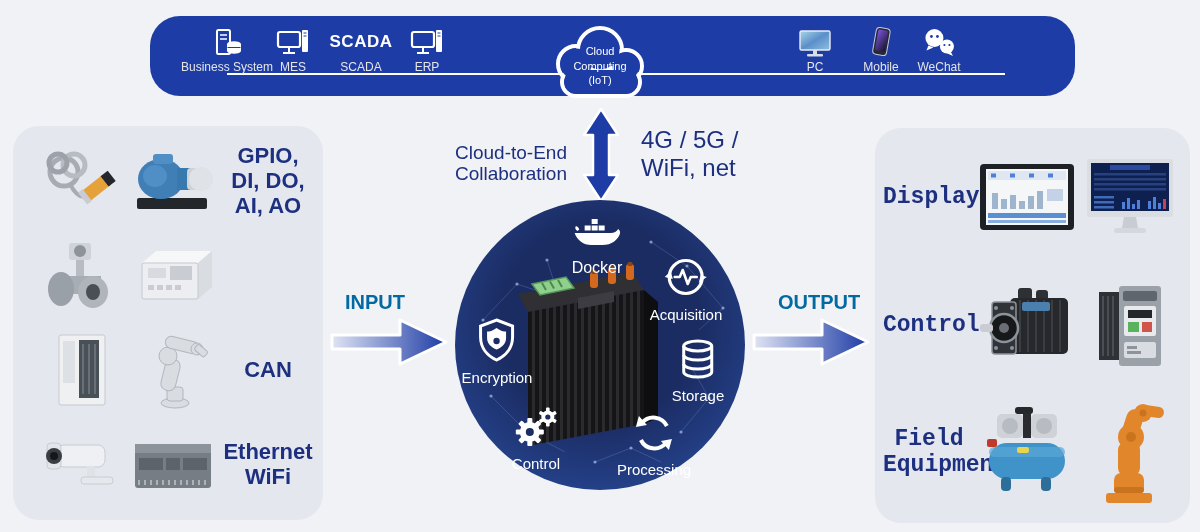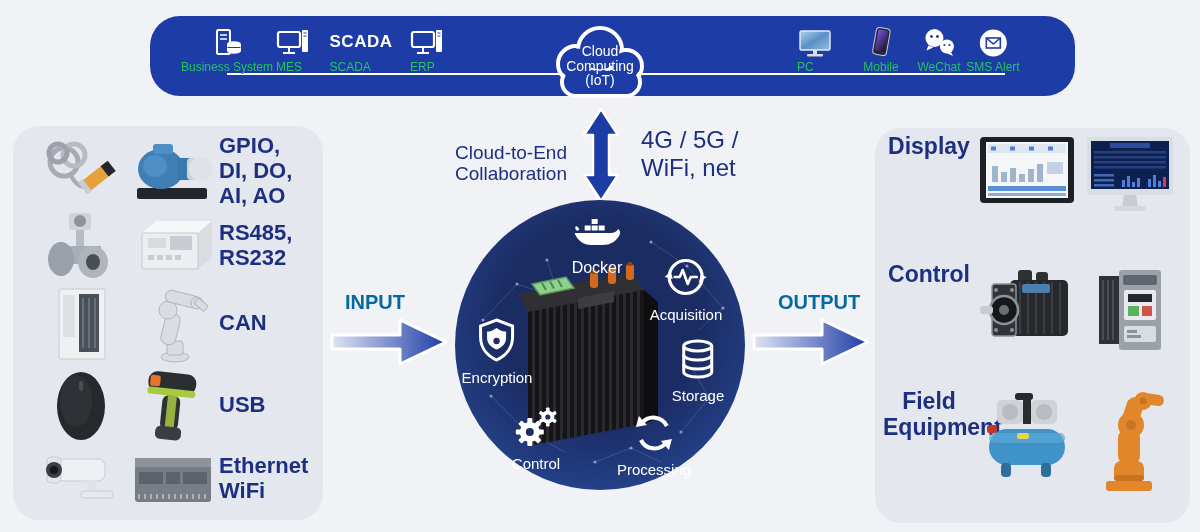--- a/index.html
+++ b/index.html
@@ -2,35 +2,35 @@
 <html><head>
 <meta charset="utf-8">
 <style>
   html,body{margin:0;padding:0;background:#f1f2f6;}
   *{box-sizing:border-box;}
   .stage{position:relative;width:1200px;height:532px;background:#f1f2f6;overflow:hidden;
          font-family:"Liberation Sans",sans-serif;}
   
   .banner{position:absolute;left:150px;top:16px;width:925px;height:80px;background:#1e3ca6;border-radius:30px;}
   .b-underline{position:absolute;left:77px;top:57px;width:778px;height:2px;background:#ffffff;z-index:1;}
-  .b-item{position:absolute;top:10px;display:flex;flex-direction:column;transform:translateX(-50%);z-index:2;}
+  .b-item{position:absolute;top:10px;display:flex;flex-direction:column;align-items:center;transform:translateX(-50%);z-index:2;}
   .b-icon{height:32px;display:flex;align-items:flex-end;justify-content:center;}
-  .b-label{margin-top:2px;color:#22c55e;font-size:12px;white-space:nowrap;}
+  .b-label{margin-top:2px;color:#e5e5e5;font-size:12px;white-space:nowrap;}
   .b-icontext{height:32px;display:flex;align-items:center;color:#fff;font-size:17px;font-weight:600;letter-spacing:.5px;}
   .cloud-wrap{position:absolute;left:398px;top:4px;width:104px;height:86px;z-index:3;}
   .cloud-text{position:absolute;left:0;right:0;top:24px;text-align:center;color:#fff;
-              font-size:14px;line-height:14.5px;font-weight:500;}
+              font-size:11px;line-height:14.5px;font-weight:500;}
   
   .panel{position:absolute;background:#e5e7ef;border-radius:26px;display:flex;flex-direction:column;}
   .panel-left{left:13px;top:126px;width:310px;height:394px;padding:8px 6px 8px 22px;}
   .panel-right{left:875px;top:128px;width:315px;height:395px;padding:6px 8px;}
   .prow{flex:1;display:flex;align-items:center;}
   .pimg{width:92px;display:flex;align-items:center;justify-content:center;}
-  .plabel{flex:1;color:#1d3080;font-weight:bold;font-size:22px;line-height:1.13;white-space:pre-line;}
-  .rrow{flex:1;display:flex;align-items:flex-start;}
+  .plabel{flex:1;text-align:center;color:#1d3080;font-weight:bold;font-size:22px;line-height:1.13;white-space:pre-line;}
+  .rrow{flex:1;display:flex;align-items:center;font-family:Liberation Mono, monospace;}
   .rlabel{width:92px;text-align:center;color:#1d3080;font-weight:600;font-size:23px;line-height:1.12;white-space:pre-line;}
   .rimg{flex:1;display:flex;align-items:center;justify-content:center;}
   
   .hub{position:absolute;left:455px;top:200px;width:290px;height:290px;border-radius:50%;
        background:radial-gradient(circle at 50% 42%,#1b2c63 0%,#1b2c63 45%,#2b50a4 100%);}
   .hub-net{position:absolute;left:0;top:0;}
   .hub-device{position:absolute;left:63px;top:50px;}
   .feature{position:absolute;display:flex;flex-direction:column;align-items:center;transform:translate(-50%,0);}
   .f-label{margin-top:3px;color:#fff;font-size:15px;white-space:nowrap;text-align:center;}
   
@@ -161,30 +161,20 @@
           <circle cx="15" cy="8.5" r="1.4" fill="#1e3ca6"></circle>
           <circle cx="24.5" cy="18.5" r="7" fill="#fff"></circle>
           <polygon points="28.5,24 30.5,28 24.5,25.3" fill="#fff"></polygon>
           <circle cx="22" cy="17" r="1.1" fill="#1e3ca6"></circle>
           <circle cx="27" cy="17" r="1.1" fill="#1e3ca6"></circle>
         </svg>
       </span>
       <span class="b-label">WeChat</span>
     </div>
 
-    <div class="b-item" style="left:843px">
-      <span class="b-icon">
-        <svg width="30" height="30" viewBox="0 0 30 30">
-          <circle cx="15" cy="15" r="13.5" fill="#fff"></circle>
-          <rect x="8" y="10" width="14" height="10" fill="none" stroke="#1e3ca6" stroke-width="1.6"></rect>
-          <polyline points="8,10 15,16 22,10" fill="none" stroke="#1e3ca6" stroke-width="1.6"></polyline>
-        </svg>
-      </span>
-      <span class="b-label">SMS Alert</span>
-    </div>
   </div>
 
   <div class="panel panel-left">
 
     <div class="prow">
       <div class="pimg">
         <svg width="86" height="74" viewBox="0 0 86 74">
           <circle cx="26" cy="28" r="14" fill="none" stroke="#a7abb3" stroke-width="5"></circle>
           <circle cx="36" cy="21" r="11" fill="none" stroke="#b7bbc2" stroke-width="5"></circle>
           <circle cx="20" cy="19" r="9" fill="none" stroke="#9da1a9" stroke-width="5"></circle>
@@ -230,22 +220,20 @@
           <polygon points="68,18 82,6 82,42 68,54" fill="#d9dce1"></polygon>
           <rect x="12" y="18" width="56" height="36" rx="2" fill="#eceef1" stroke="#c5c9cf"></rect>
           <rect x="18" y="23" width="18" height="10" fill="#d7dade"></rect>
           <rect x="40" y="21" width="22" height="14" fill="#c9cdd3"></rect>
           <rect x="18" y="40" width="6" height="5" fill="#c9cdd3"></rect>
             <rect x="27" y="40" width="6" height="5" fill="#c9cdd3"></rect>
           <rect x="36" y="40" width="6" height="5" fill="#c9cdd3"></rect>
             <rect x="45" y="40" width="6" height="5" fill="#c9cdd3"></rect>
         </svg>
       </div>
-      <div class="plabel">RS485,
-RS232</div>
     </div>
 
     <div class="prow">
       <div class="pimg">
         <svg width="64" height="80" viewBox="0 0 64 80">
           <rect x="10" y="5" width="46" height="70" rx="2" fill="#eef0f2" stroke="#c5c9cf"></rect>
           <rect x="14" y="11" width="12" height="42" fill="#dde0e4"></rect>
           <rect x="30" y="10" width="20" height="58" fill="#4a5058"></rect>
           <line x1="34" y1="14" x2="34" y2="64" stroke="#6a7078" stroke-width="2"></line>
           <line x1="40" y1="14" x2="40" y2="64" stroke="#6a7078" stroke-width="2"></line>
@@ -261,42 +249,20 @@
             <circle cx="33" cy="27" r="9"></circle>
             <rect x="30" y="10" width="34" height="12" rx="6" transform="rotate(14 47 16)"></rect>
             <circle cx="62" cy="20" r="6"></circle>
             <rect x="60" y="18" width="13" height="7" rx="2" transform="rotate(40 66 21)"></rect>
           </g>
         </svg>
       </div>
       <div class="plabel">CAN</div>
     </div>
 
-    <div class="prow">
-      <div class="pimg">
-        <svg width="62" height="78" viewBox="0 0 62 78">
-          <ellipse cx="31" cy="39" rx="24" ry="34" fill="#26282c"></ellipse>
-          <ellipse cx="26" cy="34" rx="16" ry="26" fill="#2e3135"></ellipse>
-          <rect x="29" y="14" width="4" height="10" rx="2" fill="#4a4e55"></rect>
-        </svg>
-      </div>
-      <div class="pimg">
-        <svg width="78" height="82" viewBox="0 0 78 82">
-          <g transform="rotate(6 39 40)">
-            <rect x="12" y="8" width="48" height="20" rx="9" fill="#2b2e31"></rect>
-            <rect x="14" y="12" width="10" height="11" rx="2" fill="#e8732a"></rect>
-            <rect x="12" y="24" width="48" height="7" rx="3" fill="#a9c93f"></rect>
-            <rect x="28" y="31" width="18" height="34" rx="6" fill="#2f3235"></rect>
-            <rect x="33" y="31" width="9" height="34" fill="#a9c93f" opacity="0.85"></rect>
-            <rect x="24" y="62" width="26" height="13" rx="5" fill="#3a3e42"></rect>
-          </g>
-        </svg>
-      </div>
-      <div class="plabel">USB</div>
-    </div>
 
     <div class="prow">
       <div class="pimg">
         <svg width="84" height="64" viewBox="0 0 84 64">
           <rect x="18" y="12" width="48" height="22" rx="7" fill="#eef0f3" stroke="#c9ccd2"></rect>
           <rect x="8" y="10" width="14" height="26" rx="4" fill="#e2e5e9" stroke="#c9ccd2"></rect>
           <circle cx="15" cy="23" r="8" fill="#3a3e44"></circle>
           <circle cx="15" cy="23" r="4" fill="#15171a"></circle>
           <rect x="48" y="33" width="8" height="12" fill="#dfe2e6"></rect>
           <rect x="42" y="44" width="32" height="7" rx="3" fill="#e5e8ec" stroke="#c9ccd2"></rect>

